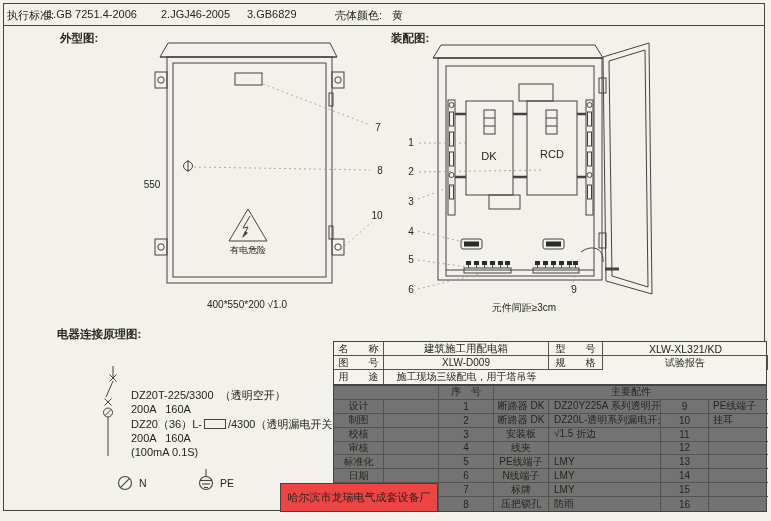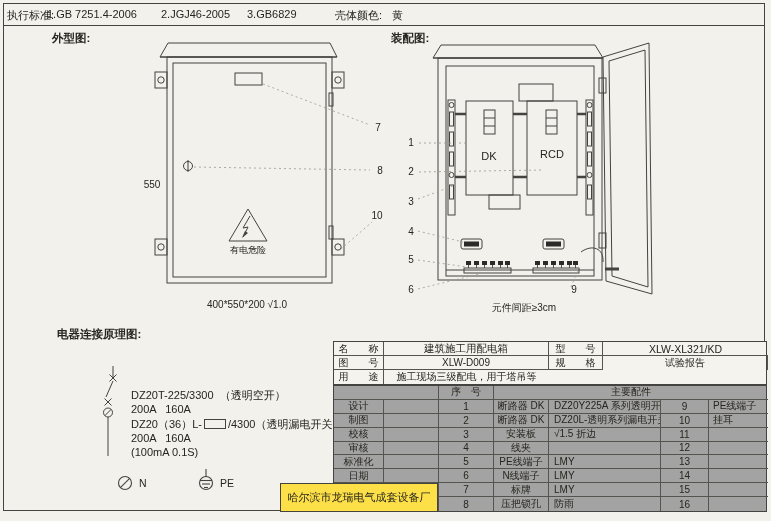--- a/index.html
+++ b/index.html
@@ -18,54 +18,54 @@
   .schem-box{display:inline-block;width:20px;height:8px;border:1px solid #45433f;
     vertical-align:-1px;margin:0 2px;}
   
   .tableA{position:absolute;left:333px;top:341px;width:434px;height:44px;
     display:grid;grid-template-columns:50px 165px 54px 165px;
     grid-template-rows:repeat(3,1fr);
     border:1.4px solid #45433f;box-sizing:border-box;background:#f4f3ee;}
   .tableB{position:absolute;left:333px;top:385px;width:434px;height:127px;
     display:grid;grid-template-columns:50px 55px 55px 55px 112px 48px 59px;
     grid-template-rows:repeat(9,1fr);
-    border:1.4px solid #45433f;box-sizing:border-box;background:#a3a3a3;}
+    border:1.4px solid #45433f;box-sizing:border-box;background:#737373;}
   .c{border-right:1px solid #56544f;border-bottom:1px solid #56544f;
      display:flex;align-items:center;justify-content:center;
      font-size:10px;overflow:hidden;white-space:nowrap;color:#26251f;}
   .last-c{border-right:none}
   .last-r{border-bottom:none}
   .cspan2{grid-column:span 2}
   .cspan4{grid-column:span 4}
   .bold{font-weight:400;font-size:10.5px}
   .desc{justify-content:flex-start;padding-left:5px}
   .item2c{justify-content:flex-start;padding-left:4px}
   .factory{position:absolute;left:280px;top:483px;width:158px;height:29px;
-    border:1.4px solid #45433f;box-sizing:border-box;background:#fde047;
+    border:1.4px solid #45433f;box-sizing:border-box;background:#ef4444;
     display:flex;align-items:center;justify-content:center;
     font-size:11px;z-index:6;color:#26251f;}
   svg{position:absolute;left:0;top:0;pointer-events:none;}
   svg text{font-family:"Liberation Sans", sans-serif;fill:#26251f;stroke:none;}
 </style>
 </head>
 <body>
 
 <div class="sheet">
 
   <div class="frame"></div>
   <div class="hline"></div>
 
   <span class="ht" style="left:7px">执行标准:</span>
   <span class="ht" style="left:47px">1.GB 7251.4-2006</span>
   <span class="ht" style="left:161px">2.JGJ46-2005</span>
   <span class="ht" style="left:247px">3.GB6829</span>
   <span class="ht" style="left:335px">壳体颜色:</span>
   <span class="ht" style="left:392px">黄</span>
 
-  <div class="sec-title" style="left:52px;top:31px">外型图:</div>
+  <div class="sec-title" style="left:60px;top:31px">外型图:</div>
   <div class="sec-title" style="left:391px;top:31px">装配图:</div>
   <div class="sec-title" style="left:57px;top:327px">电器连接原理图:</div>
 
   <svg width="771" height="521" viewBox="0 0 771 521">
 
     <g stroke="#45433f" fill="none" stroke-width="1">
       <polygon points="160,57 168,43 330,43 337,57"></polygon>
       <line x1="160" y1="57" x2="337" y2="57"></line>
       <rect x="167" y="57" width="165" height="226"></rect>
       <rect x="173" y="63" width="153" height="214"></rect>

